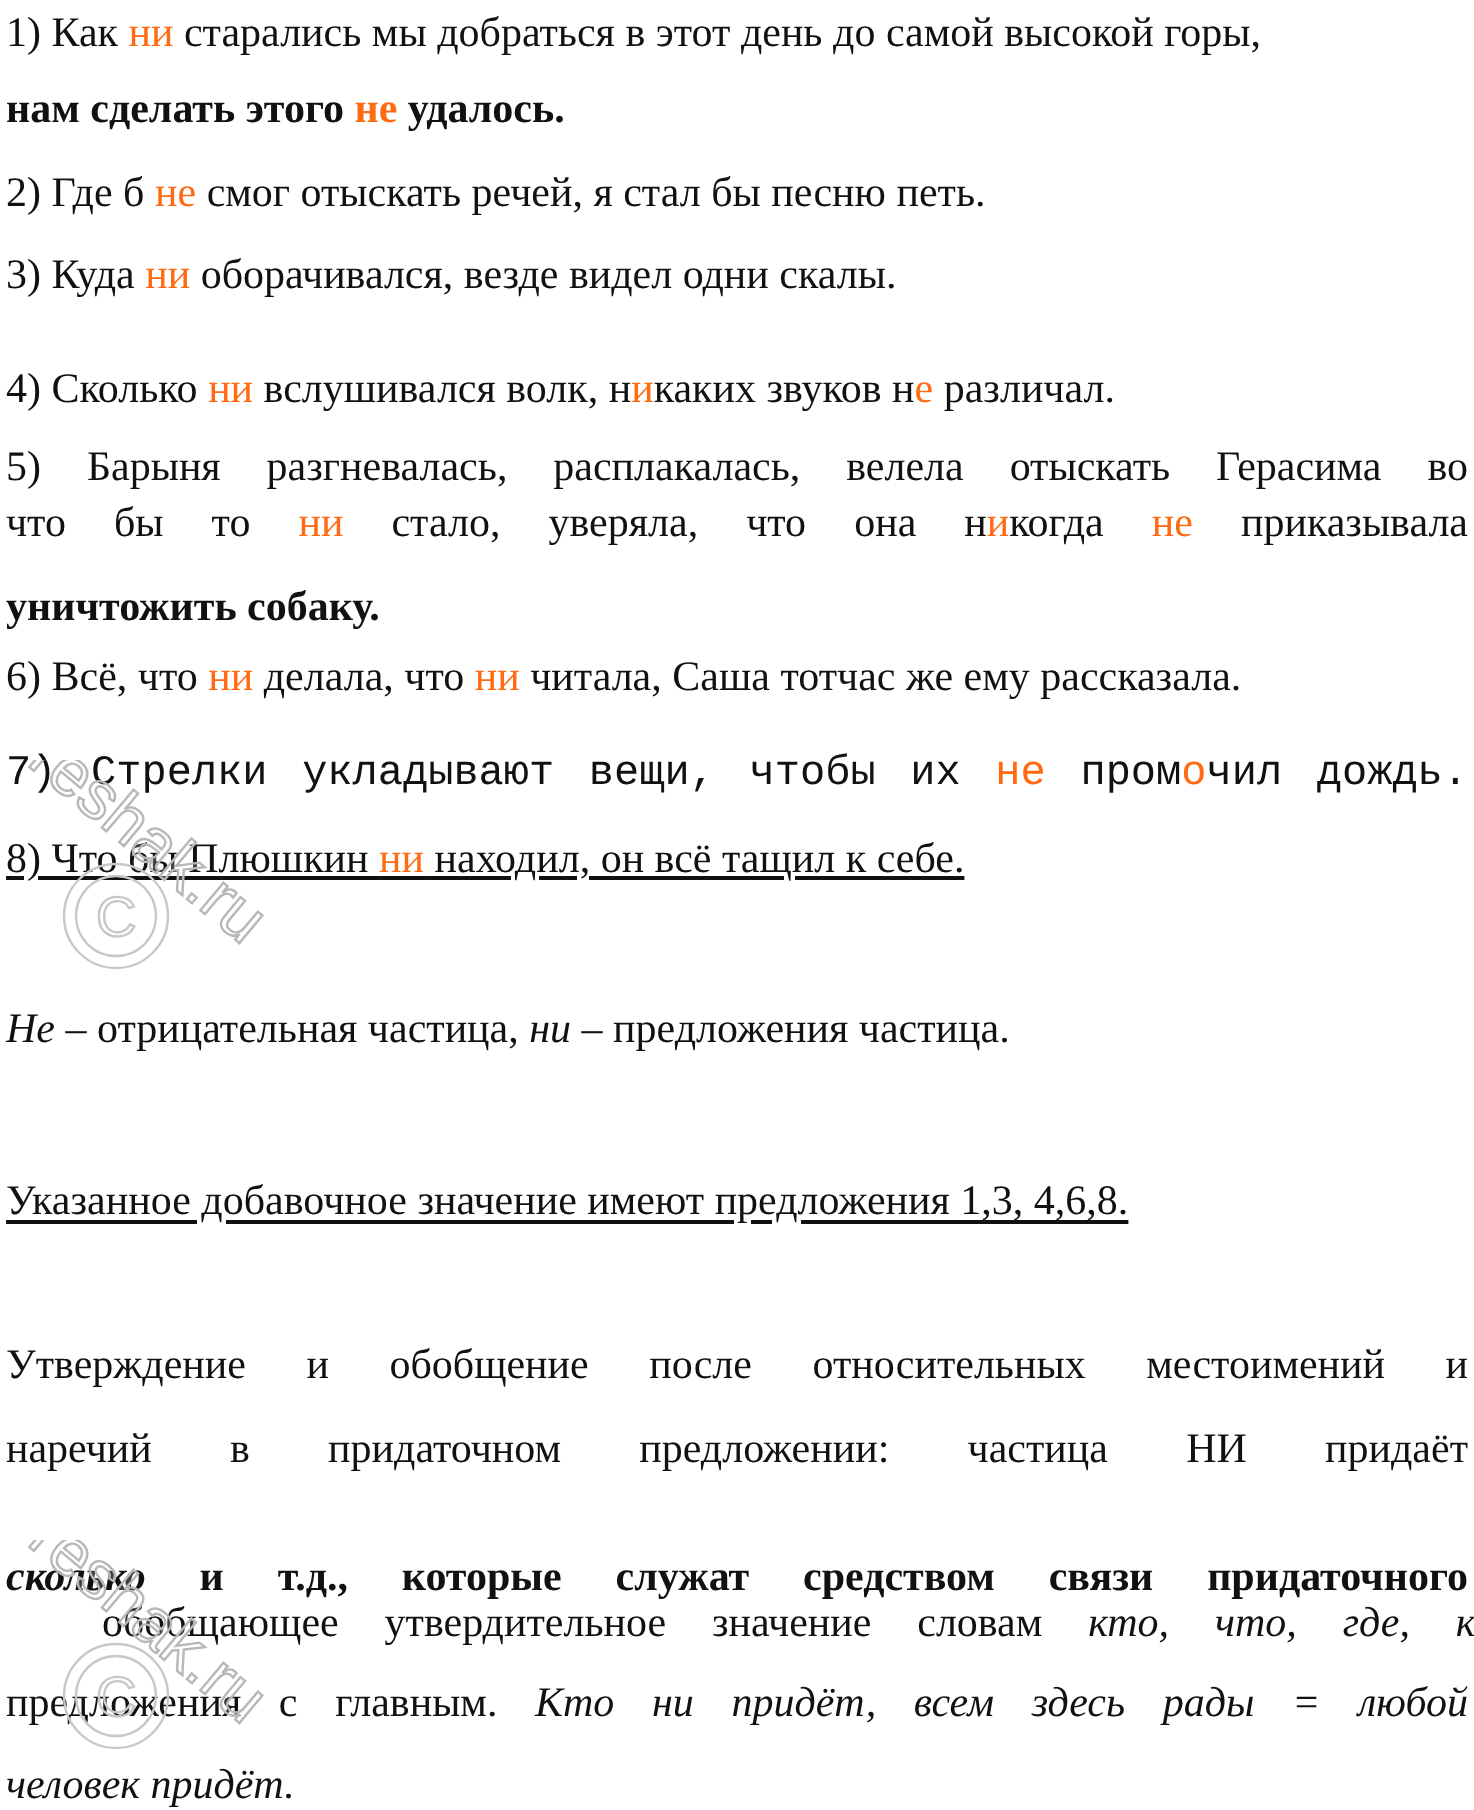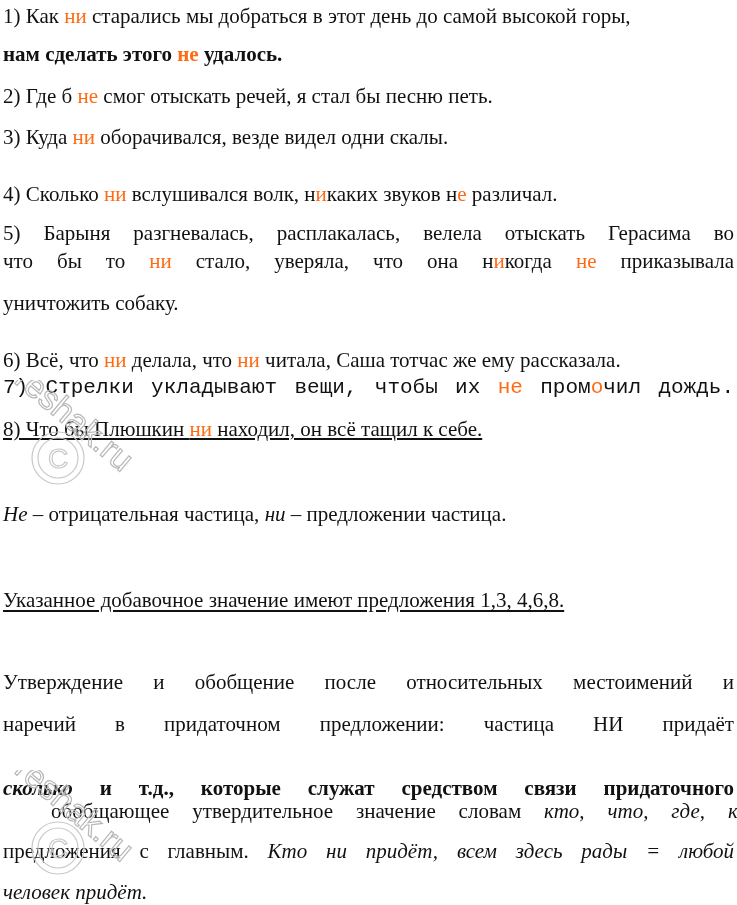--- a/index.html
+++ b/index.html
@@ -55,36 +55,36 @@
 </div>
 
 <div class="line" style="top:182px;">
   <span>4) Сколько </span><span class="hl">ни</span><span> вслушивался волк, н</span><span class="hl">и</span><span>каких звуков н</span><span class="hl">е</span><span> различал.</span>
 </div>
 
 <div class="line justify" style="top:208px;margin-top:13px;">5) Барыня разгневалась, расплакалась, велела отыскать Герасима во</div>
 <div class="line justify" style="top:249px;">
   <span>что бы то </span><span class="hl">ни</span><span> стало, уверяла, что она н</span><span class="hl">и</span><span>когда </span><span class="hl">не</span><span> приказывала</span>
 </div>
-<div class="line" style="top:291px;">уничтожить собаку.</div>
+<div class="line" style="top:291px;font-weight:bold;">уничтожить собаку.</div>
 
-<div class="line" style="top:348px;">
+<div class="line" style="top:326px;">
   <span>6) Всё, что </span><span class="hl">ни</span><span> делала, что </span><span class="hl">ни</span><span> читала, Саша  тотчас же ему рассказала.</span>
 </div>
 
 <div class="line justify" style="top:376px;font-family:Liberation Mono, monospace;">
   <span>7) Стрелки укладывают вещи, чтобы их </span><span class="hl">не</span><span> пром</span><span class="hl">о</span><span>чил дождь.</span>
 </div>
 
 <div class="line" style="top:417px;text-decoration:underline;">
   <span>8) Что бы Плюшкин </span><span class="hl">ни</span><span> находил, он всё тащил к себе.</span>
 </div>
 
 <div class="line" style="top:502px;">
-  <span class="it">Не</span><span> – отрицательная частица, </span><span class="it">ни</span><span> – предложении частица.</span>
+  <span class="it">Не</span><span> – отрицательная частица, </span><span class="it">ни</span><span> – предложения частица.</span>
 </div>
 
 <div class="line ul" style="top:588px;">Указанное добавочное значение имеют предложения 1,3, 4,6,8.</div>
 
 <div class="line justify" style="top:670px;">Утверждение и обобщение после относительных местоимений и</div>
 <div class="line justify" style="top:712px;">наречий в придаточном предложении: частица НИ придаёт</div>
 <div class="line justify" style="top:799px;margin-left:48px;">
   <span>обобщающее утвердительное значение словам </span><span class="it">кто, что, где, когда,</span>
 </div>
 <div class="line justify" style="top:776px;font-weight:bold;">

